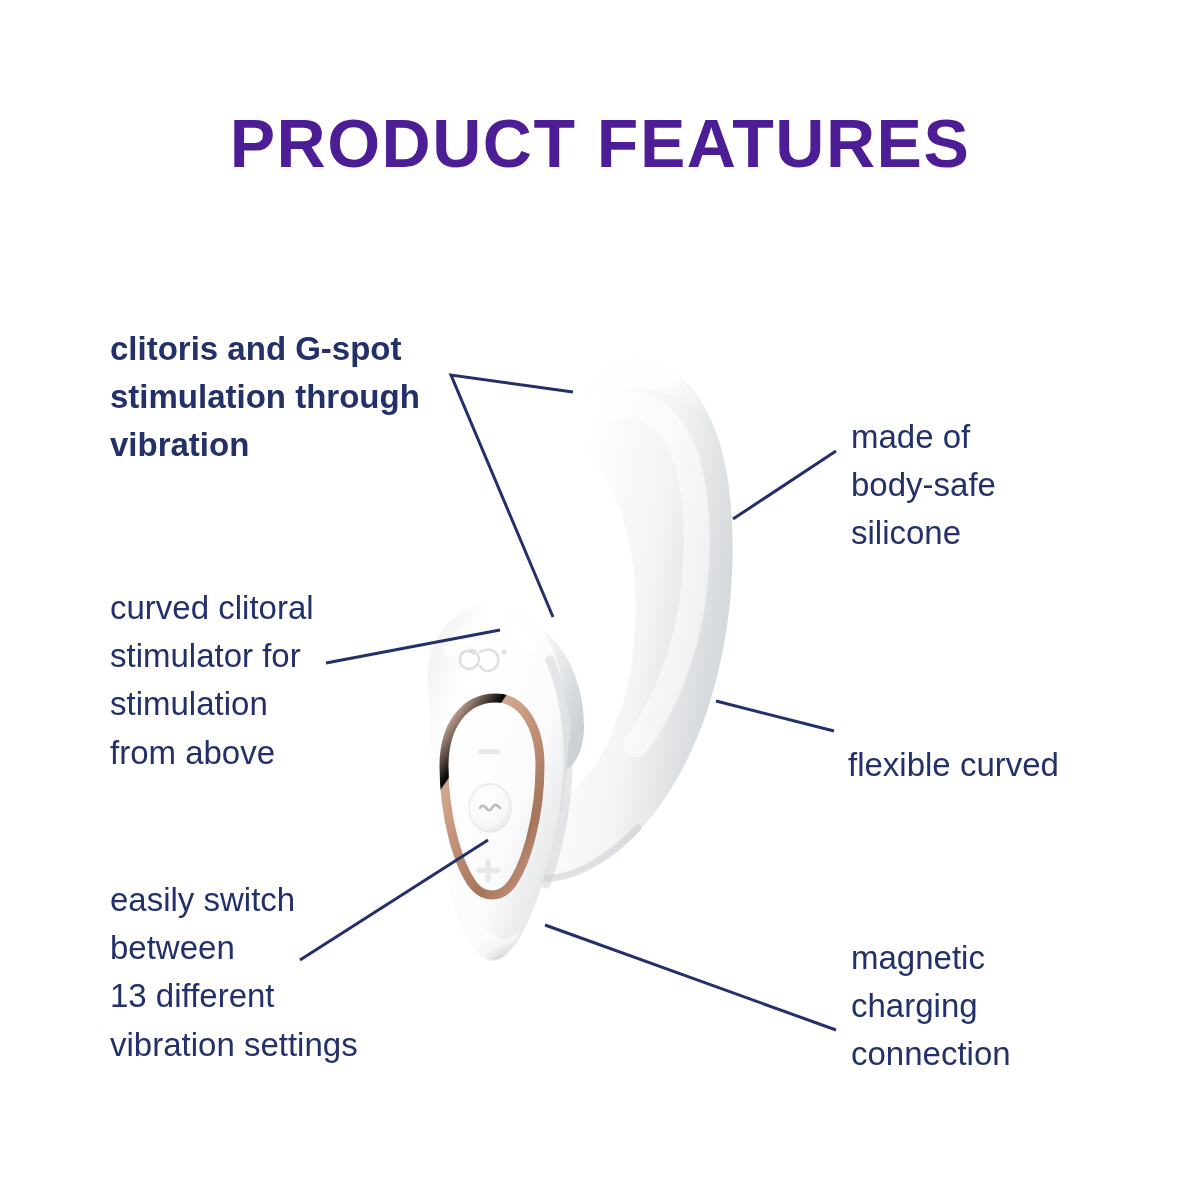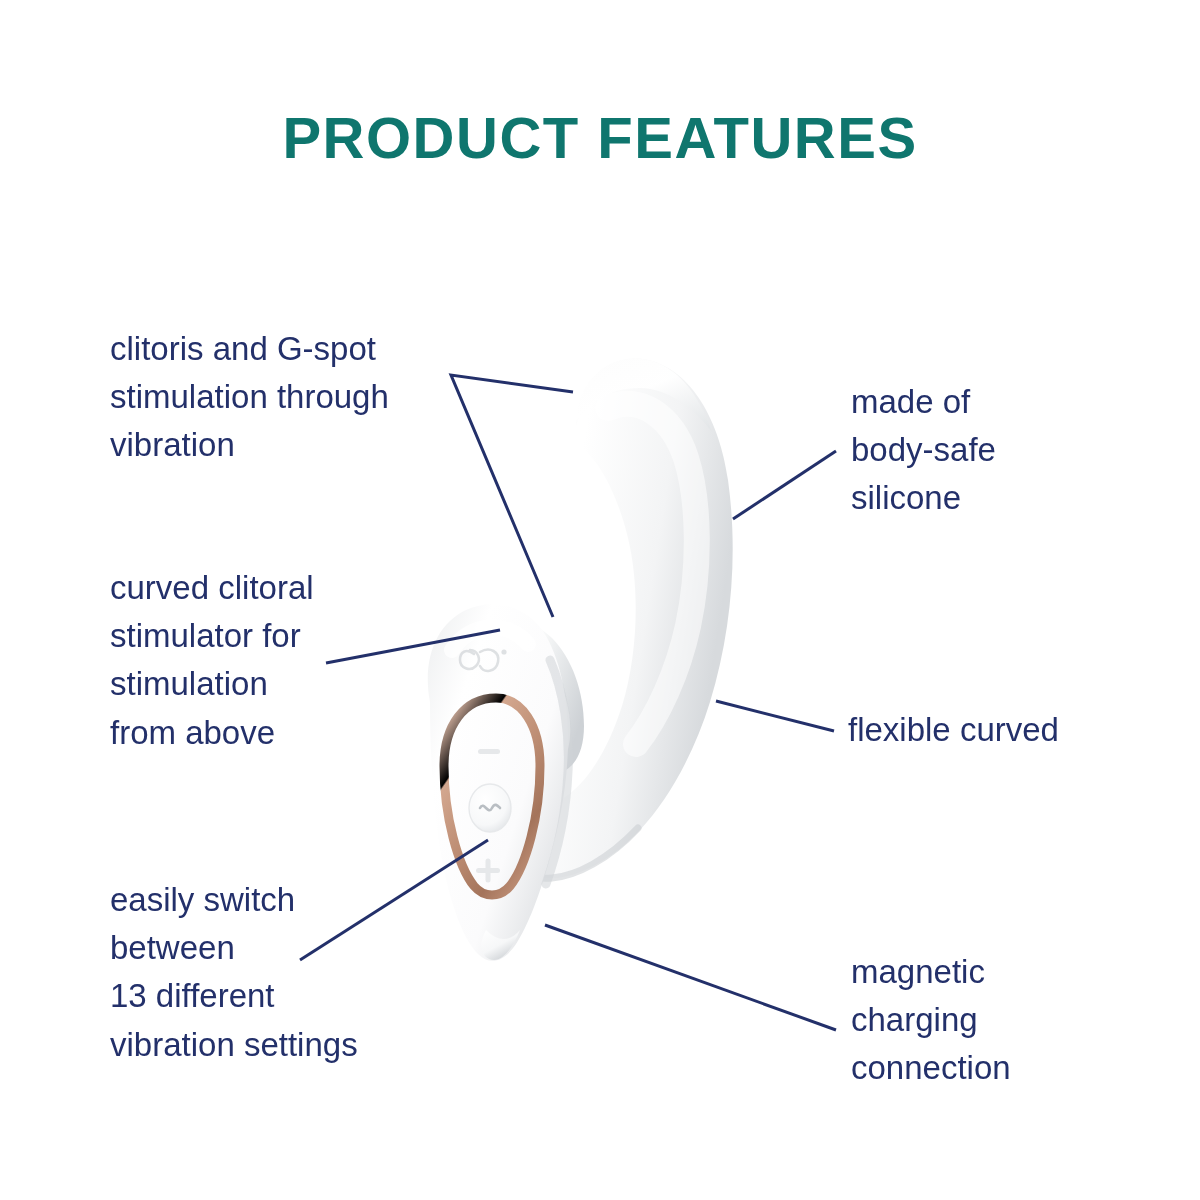--- a/index.html
+++ b/index.html
@@ -20,47 +20,47 @@
   }
 
   
   #page-title {
     position: absolute;
     left: 0;
     top: 108px;
     width: 1200px;
     text-align: center;
     font-family: "Liberation Sans", sans-serif;
-    font-size: 58px;
+    font-size: 68px;
     font-weight: 700;
     letter-spacing: 1.5px;
-    color: #0f766e;
+    color: #4c1d95;
     line-height: 1.05;
     white-space: nowrap;
   }
 
   
   .callout {
     position: absolute;
     font-family: "Liberation Sans", sans-serif;
     font-size: 33px;
     font-weight: 400;
     line-height: 1.46;
     color: #23306a;
     white-space: pre-line;
   }
   .callout.left  { text-align: left; }
-  .callout.right { text-align: left; }
-
-  #callout-clitoris   { left: 110px; top: 325px;  width: 360px; }
-  #callout-curved     { left: 110px; top: 564px;  width: 300px; }
+  .callout.right { text-align: left; margin-top: 35px; }
+
+  #callout-clitoris   { left: 110px; top: 325px;  width: 360px; font-weight: bold; }
+  #callout-curved     { left: 110px; top: 584px;  width: 300px; }
   #callout-settings   { left: 110px; top: 876px;  width: 330px; }
   #callout-silicone   { left: 851px; top: 378px;  width: 250px; }
   #callout-flexible   { left: 848px; top: 706px;  width: 280px; }
-  #callout-magnetic   { left: 851px; top: 948px;  width: 260px; }
+  #callout-magnetic   { left: 851px; top: 899px;  width: 260px; }
 
   
   #leader-lines {
     position: absolute;
     left: 0; top: 0;
     width: 1200px;
     height: 1200px;
     pointer-events: none;
   }
   #leader-lines line,

